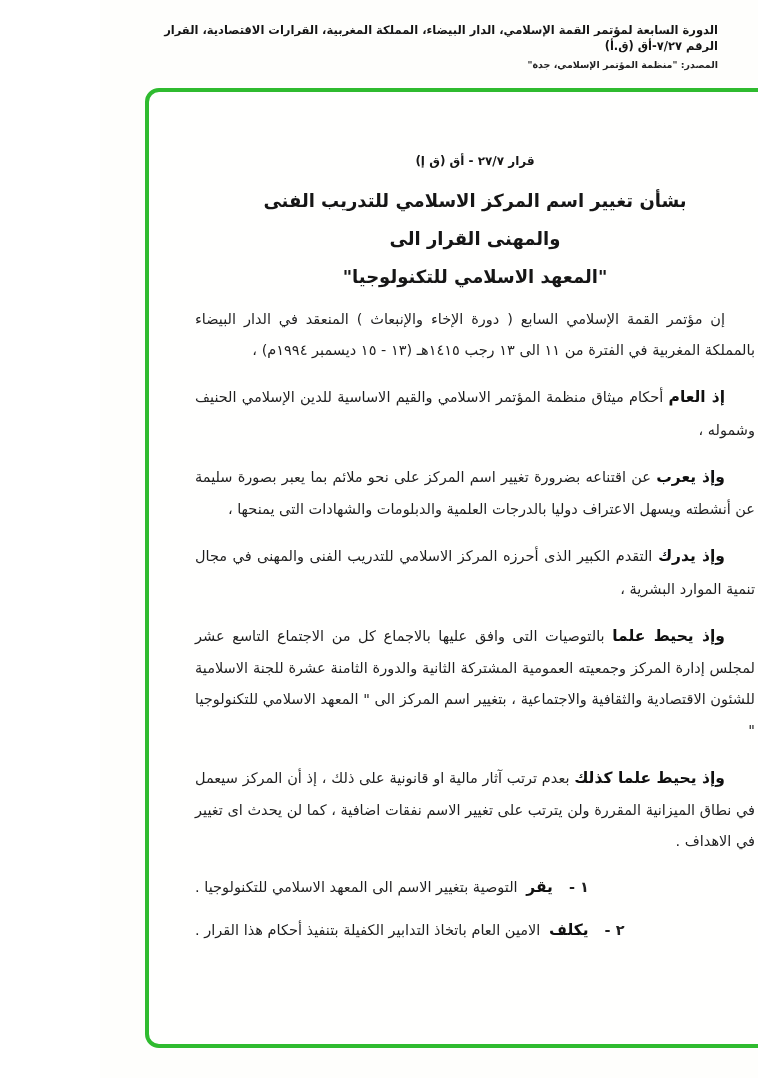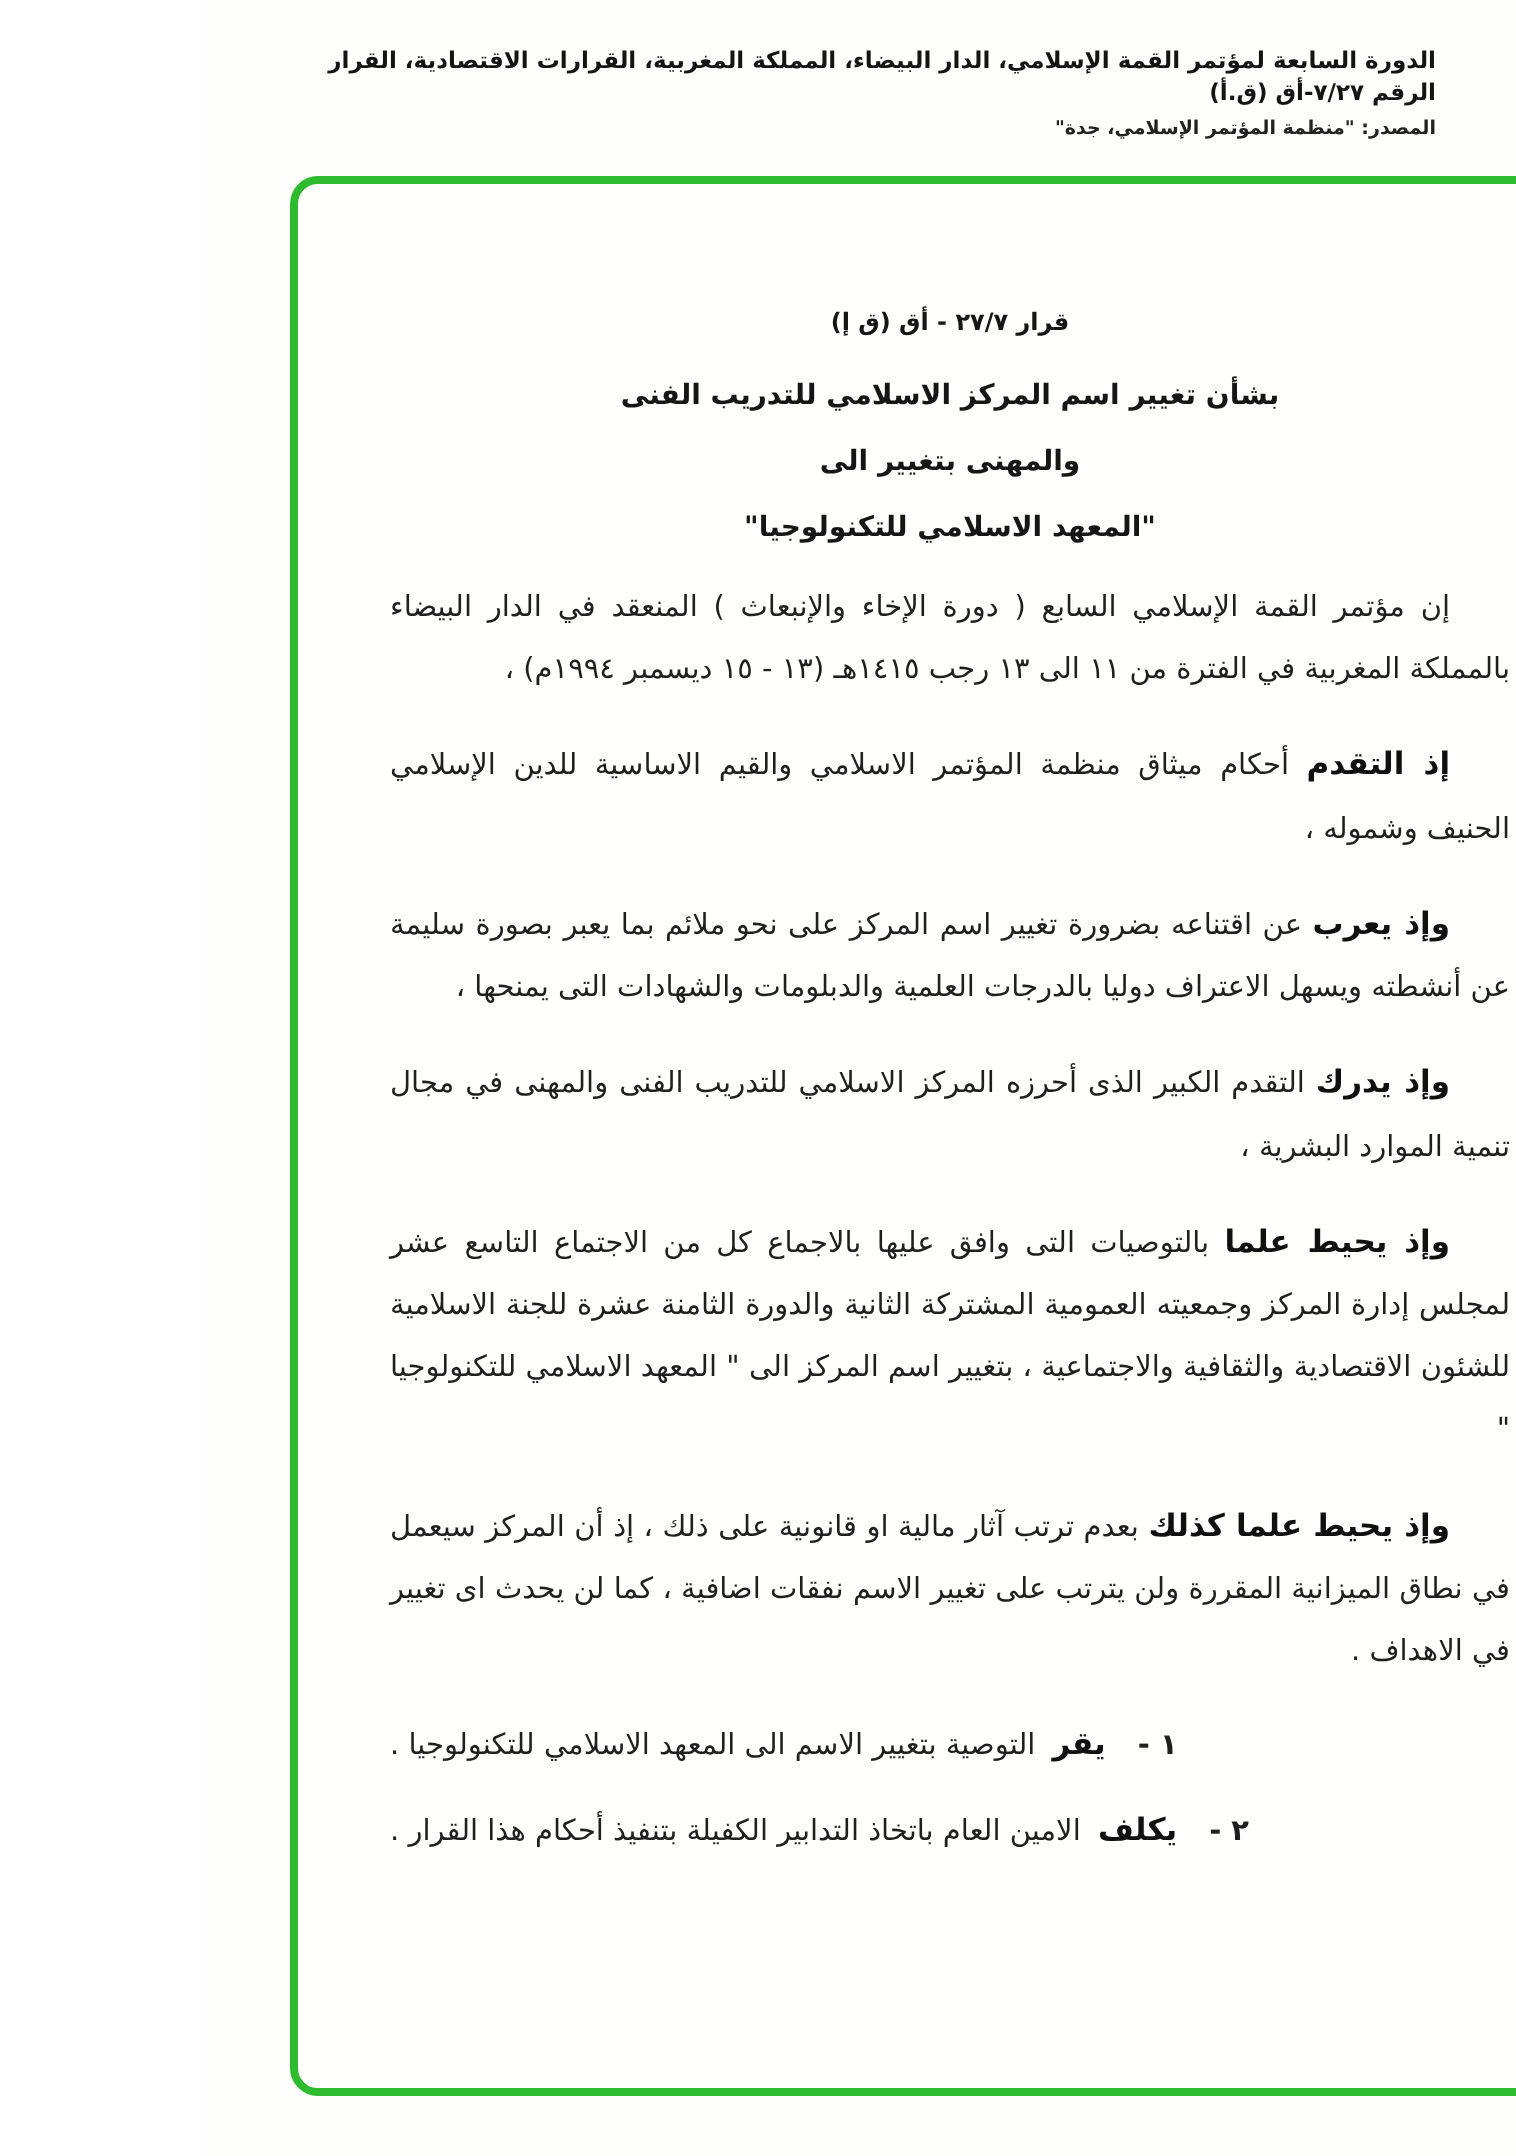--- a/index.html
+++ b/index.html
@@ -48,21 +48,21 @@
   }
   .content {
     padding: 62px 54px 0 46px;
   }
   .title-block {
     text-align: center;
     font-weight: bold;
     color: #161616;
   }
   .title-line {
-    font-size: 14px;
+    font-size: 18px;
     margin-bottom: 17px;
     letter-spacing: 0.5px;
   }
   .title-line.t1 {
     font-size: 12px;
     margin-bottom: 22px;
   }
   .body-block { margin-top: 6px; }
   .para {
     font-size: 14.5px;
@@ -107,27 +107,27 @@
     <div class="header-line1">الدورة السابعة لمؤتمر القمة الإسلامي، الدار البيضاء، المملكة المغربية، القرارات الاقتصادية، القرار الرقم ٧/٢٧-أق (ق.أ)</div>
     <div class="header-line2">المصدر: "منظمة المؤتمر الإسلامي، جدة"</div>
   </header>
 
   <div class="frame" style="border-color: rgb(47, 187, 47);">
     <div class="content">
 
       <div class="title-block">
         <div class="title-line t1">قرار ٢٧/٧ - أق (ق إ)</div>
         <div class="title-line">بشأن تغيير اسم المركز الاسلامي للتدريب الفنى</div>
-        <div class="title-line">والمهنى بتغيير الى</div>
+        <div class="title-line">والمهنى القرار الى</div>
         <div class="title-line">"المعهد الاسلامي للتكنولوجيا"</div>
       </div>
 
       <div id="paragraphs" class="body-block">
           <div class="para">إن مؤتمر القمة الإسلامي السابع ( دورة الإخاء والإنبعاث ) المنعقد في الدار البيضاء بالمملكة المغربية في الفترة من ١١ الى ١٣ رجب ١٤١٥هـ (١٣ - ١٥ ديسمبر ١٩٩٤م) ،</div>
-          <div class="para"><b>إذ التقدم</b> أحكام ميثاق منظمة المؤتمر الاسلامي والقيم الاساسية للدين الإسلامي الحنيف وشموله ،</div>
+          <div class="para"><b>إذ العام</b> أحكام ميثاق منظمة المؤتمر الاسلامي والقيم الاساسية للدين الإسلامي الحنيف وشموله ،</div>
           <div class="para"><b>وإذ يعرب</b> عن اقتناعه بضرورة تغيير اسم المركز على نحو ملائم بما يعبر بصورة سليمة عن أنشطته ويسهل الاعتراف دوليا بالدرجات العلمية والدبلومات والشهادات التى يمنحها ،</div>
           <div class="para"><b>وإذ يدرك</b> التقدم الكبير الذى أحرزه المركز الاسلامي للتدريب الفنى والمهنى في مجال تنمية الموارد البشرية ،</div>
           <div class="para"><b>وإذ يحيط علما</b> بالتوصيات التى وافق عليها بالاجماع كل من الاجتماع التاسع عشر لمجلس إدارة المركز وجمعيته العمومية المشتركة الثانية والدورة الثامنة عشرة للجنة الاسلامية للشئون الاقتصادية والثقافية والاجتماعية ، بتغيير اسم المركز الى " المعهد الاسلامي للتكنولوجيا "</div>
           <div class="para"><b>وإذ يحيط علما كذلك</b> بعدم ترتب آثار مالية او قانونية على ذلك ، إذ أن المركز سيعمل في نطاق الميزانية المقررة ولن يترتب على تغيير الاسم نفقات اضافية ، كما لن يحدث اى تغيير في الاهداف .</div>
         </div>
 
       <div id="list" class="list-block">
           <div class="list-item"><span class="num">١ -</span><b>يقر</b> التوصية بتغيير الاسم الى المعهد الاسلامي للتكنولوجيا .</div>
           <div class="list-item"><span class="num">٢ -</span><b>يكلف</b> الامين العام باتخاذ التدابير الكفيلة بتنفيذ أحكام هذا القرار .</div>
         </div>

